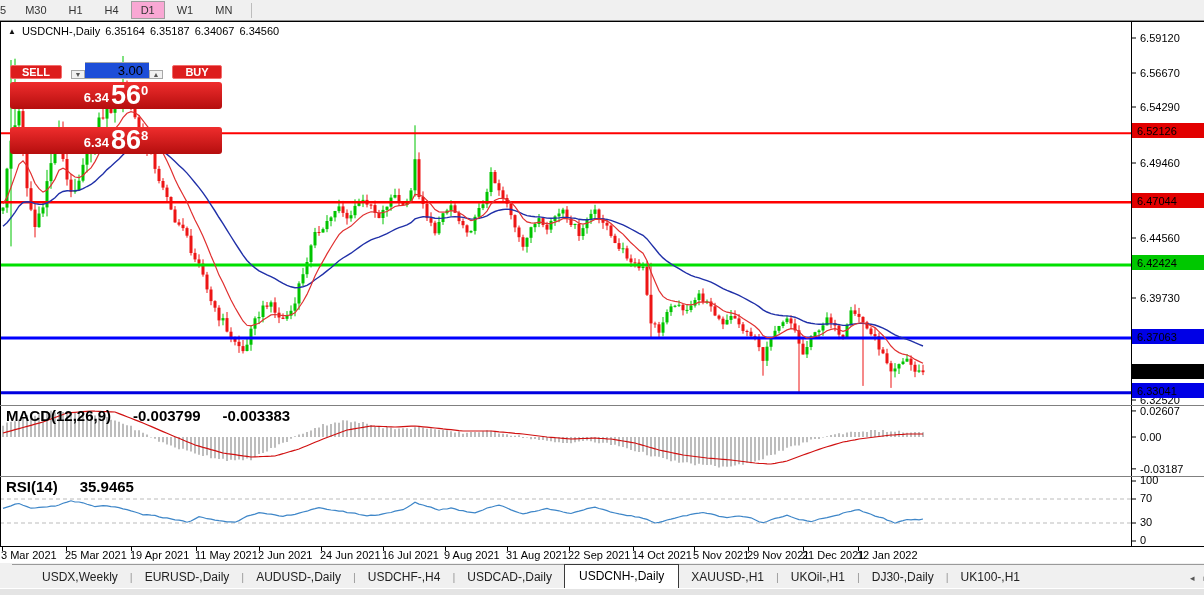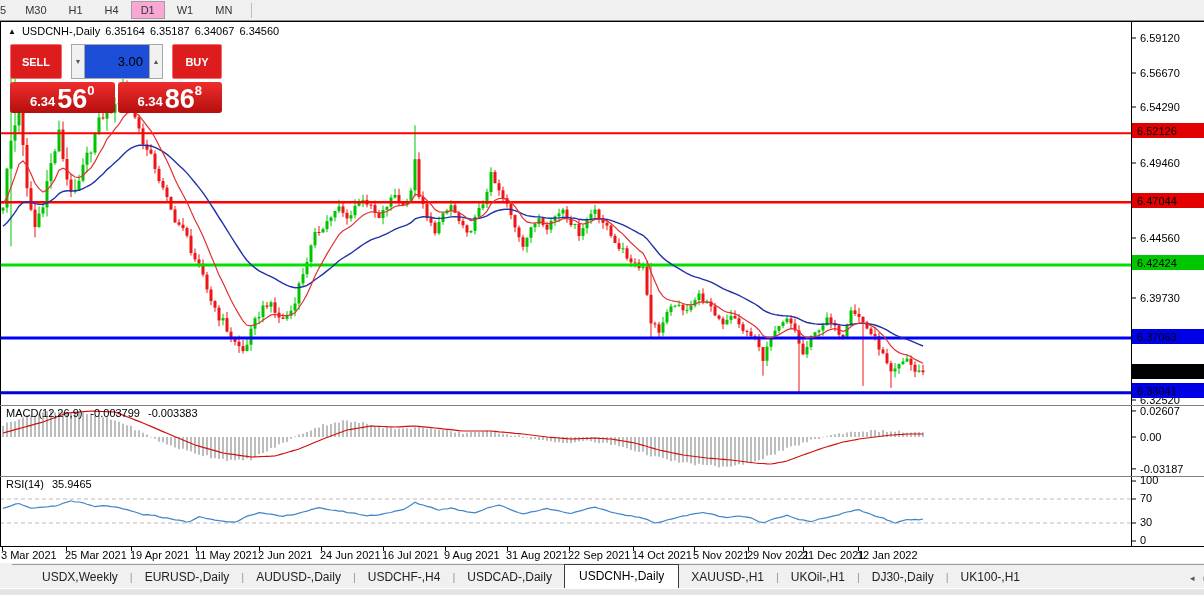--- a/index.html
+++ b/index.html
@@ -14,37 +14,37 @@
   .toolbar-sep{width:1px;height:15px;background:#bdbdbd;margin-left:8px;}
   
   #chart-svg{position:absolute;top:0;left:0;}
   #chart-svg text{font-family:"Liberation Sans",sans-serif;font-size:11px;fill:#000;}
   
   .chart-header{position:absolute;top:25px;left:8px;font-size:11px;color:#000;
                 display:flex;gap:5px;align-items:center;}
   .collapse-icon{font-size:8px;color:#111;margin-right:1px;}
   
   .trade-panel{position:absolute;top:44px;left:10px;width:212px;}
-  .tp-row1{display:flex;height:35px;}
+  .tp-row1{display:flex;height:35px;align-items:flex-end;}
   .btn-red{background:#DD1D1D;border:1px solid #F36C6C;color:#fff;font-weight:bold;font-size:11px;
            display:flex;align-items:center;justify-content:center;border-radius:2px;box-sizing:border-box;cursor:default;}
   .sell-btn{width:52px;margin-right:9px;}
   .buy-btn{width:50px;margin-left:9px;}
   .spin-btn{width:14px;background:#f1f1f1;border:1px solid #a7a7a7;color:#555;font-size:7px;
             display:flex;align-items:center;justify-content:center;box-sizing:border-box;cursor:default;}
   .vol-input{flex:1;min-width:0;border:1px solid #a7a7a7;border-left:none;border-right:none;
              font-size:13px;text-align:right;padding:0 6px 0 0;font-family:inherit;color:#000;background:#1d4ed8;}
-  .tp-row2{display:flex;gap:3px;margin-top:3px;}
+  .tp-row2{display:flex;gap:18px;margin-top:3px;flex-direction:column;}
   .price-box{flex:1;height:31px;background:linear-gradient(#EF2D2D,#B50E0E);border-radius:3px;color:#fff;
              display:flex;align-items:flex-end;justify-content:center;padding-bottom:1px;box-sizing:border-box;cursor:default;}
   .pb-prefix{font-size:13px;font-weight:bold;margin:0 2px 3px 0;}
   .pb-main{font-size:27px;font-weight:bold;line-height:26px;}
   .pb-sup{font-size:13px;font-weight:bold;align-self:flex-start;margin-top:1px;}
   
-  .ind-label{position:absolute;font-size:11px;color:#000;display:flex;gap:8px;}
+  .ind-label{position:absolute;font-size:15px;color:#000;display:flex;gap:22px;font-weight:bold;}
   #macd-label{top:407px;left:6px;}
   #rsi-label{top:478px;left:6px;justify-content:space-between;}
   
   .tabbar{position:absolute;top:564px;left:0;width:1204px;height:25px;background:#f0f0f0;
           border-top:1px solid #9a9a9a;display:flex;align-items:flex-end;padding-left:18px;box-sizing:border-box;margin-left:12px;}
   #tabs-container{display:flex;align-items:flex-end;height:100%;}
   .tab{font-size:12px;color:#222;padding:3px 12px 5px;white-space:nowrap;cursor:default;}
   .tab.active{background:#fff;border:1px solid #3a3a3a;border-bottom:none;color:#000;padding:4px 14px 6px;}
   .tab-sep{color:#999;align-self:center;font-size:11px;}
   .tab-arrows{position:absolute;right:8px;bottom:6px;font-size:9px;color:#555;display:flex;gap:9px;}

